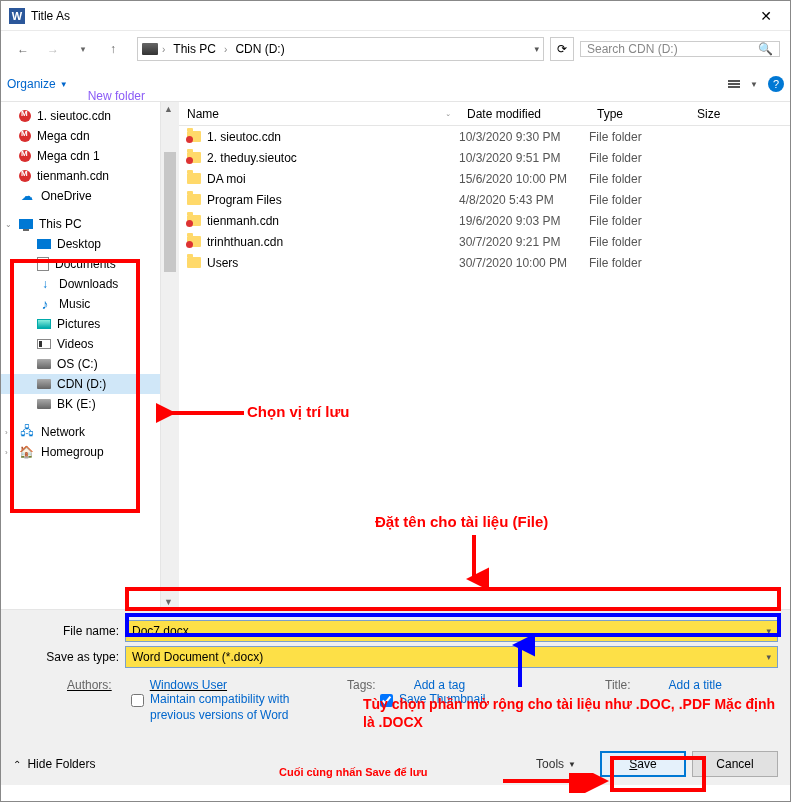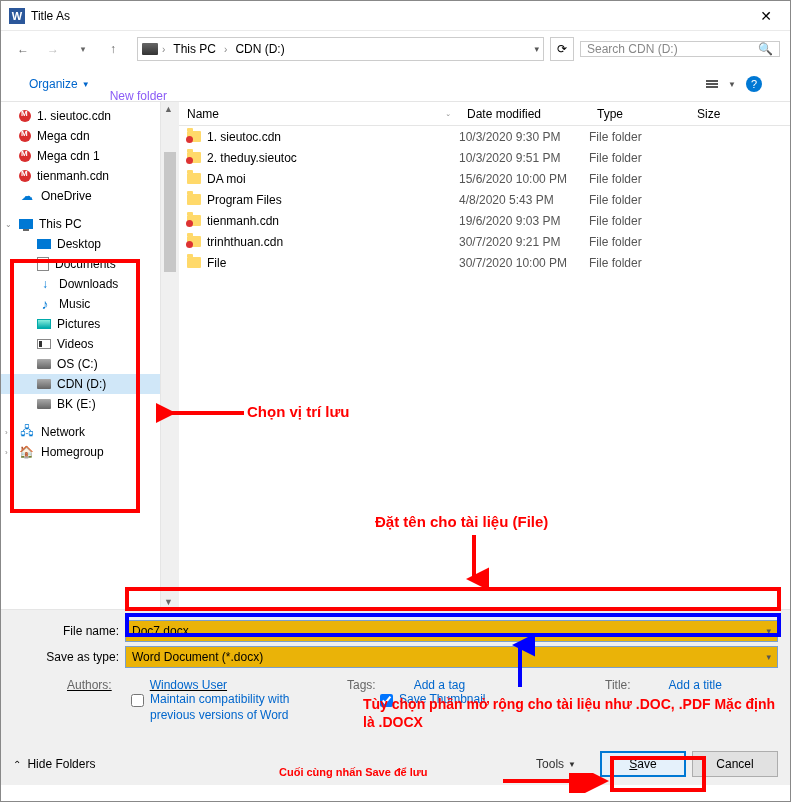--- a/index.html
+++ b/index.html
@@ -18,21 +18,21 @@
 .navbar .addr { flex: 1; display: flex; align-items: center; border: 1px solid #ccc; height: 24px; padding: 0 4px; gap: 4px; margin-left: 6px; }
 .navbar .addr .hd-icon { width: 16px; height: 12px; background: linear-gradient(#666,#333); border-radius: 1px; }
 .navbar .addr .crumb { padding: 2px 4px; }
 .navbar .addr .sep { color: #888; font-size: 10px; }
 .navbar .addr-arrows { margin-left: auto; display: flex; gap: 4px; color: #555; }
 .navbar .refresh { width: 24px; height: 24px; border: 1px solid #ccc; display: flex; align-items: center; justify-content: center; cursor: pointer; }
 .navbar .search { width: 200px; height: 16px; border: 1px solid #ccc; display: flex; align-items: center; padding: 0 6px; color: #888; }
 .navbar .search .mag { margin-left: auto; }
 
 
-.toolbar { height: 34px; display: flex; align-items: center; padding: 0 28px; gap: 20px; }
+.toolbar { height: 34px; display: flex; align-items: center; padding: 0 6px; gap: 20px; }
 .toolbar .org { color: #0066cc; display: flex; align-items: center; gap: 4px; }
 .toolbar .newf { color: #8b5cf6; margin-top: 24px; }
 .toolbar .right { margin-left: auto; display: flex; align-items: center; gap: 10px; color: #555; }
 .toolbar .view-icon { display: inline-flex; flex-direction: column; gap: 1px; }
 .toolbar .view-icon span { display: block; width: 12px; height: 2px; background: #555; }
 .toolbar .help { width: 16px; height: 16px; border-radius: 50%; background: #0078d4; color: #fff; font-size: 11px; display: flex; align-items: center; justify-content: center; }
 
 
 .main { display: flex; height: 508px; border-top: 1px solid #e5e5e5; }
 .sidebar { width: 160px; border-right: 1px solid #e5e5e5; overflow: hidden; position: relative; }
@@ -79,21 +79,21 @@
 .frow { display: flex; height: 21px; align-items: center; }
 .frow .c-name { width: 280px; padding-left: 8px; display: flex; align-items: center; gap: 6px; }
 .frow .c-date { width: 130px; color: #555; }
 .frow .c-type { width: 100px; color: #555; }
 .sortind { font-size: 7px; color: #888; }
 
 
 .bottom { border-top: 1px solid #e5e5e5; padding: 10px 12px 8px 12px; background: #f0f0f0; }
 .formrow { display: flex; align-items: center; margin-bottom: 4px; }
 .formrow .lbl { width: 112px; text-align: right; padding-right: 6px; }
-.formrow .field { flex: 1; height: 22px; border: 1px solid #7a9fcd; background: #eab308; display: flex; align-items: center; padding: 0 6px; font-size: 13px; }
+.formrow .field { flex: 1; height: 22px; border: 1px solid #7a9fcd; background: #fde047; display: flex; align-items: center; padding: 0 6px; font-size: 13px; }
 .formrow .field .dd { margin-left: auto; color: #555; font-size: 9px; }
 .meta-row { display: flex; margin-top: 10px; padding-left: 54px; gap: 0; }
 .meta-col { display:flex; gap: 6px; }
 .meta-col.a { width: 280px; text-decoration: underline; }
 .meta-col.b { width: 258px; }
 .meta-row .mlbl { color: #666; }
 .meta-row .mval { color: #0066cc; margin-left: 32px; }
 .checks { display: flex; padding-left: 118px; gap: 60px; }
 .chk { display: flex; align-items: flex-start; gap: 6px; }
 .chk input { margin-top: 2px; }
@@ -305,21 +305,21 @@
           <div class="c-name">
             <span class="ico folder red"></span>
             <span>trinhthuan.cdn</span>
           </div>
           <div class="c-date">30/7/2020 9:21 PM</div>
           <div class="c-type">File folder</div>
         </div>
         <div class="frow">
           <div class="c-name">
             <span class="ico folder"></span>
-            <span>File</span>
+            <span>Users</span>
           </div>
           <div class="c-date">30/7/2020 10:00 PM</div>
           <div class="c-type">File folder</div>
         </div>
       </div>
   </div>
 </div>
 
 <div class="bottom">
   <div class="formrow">

